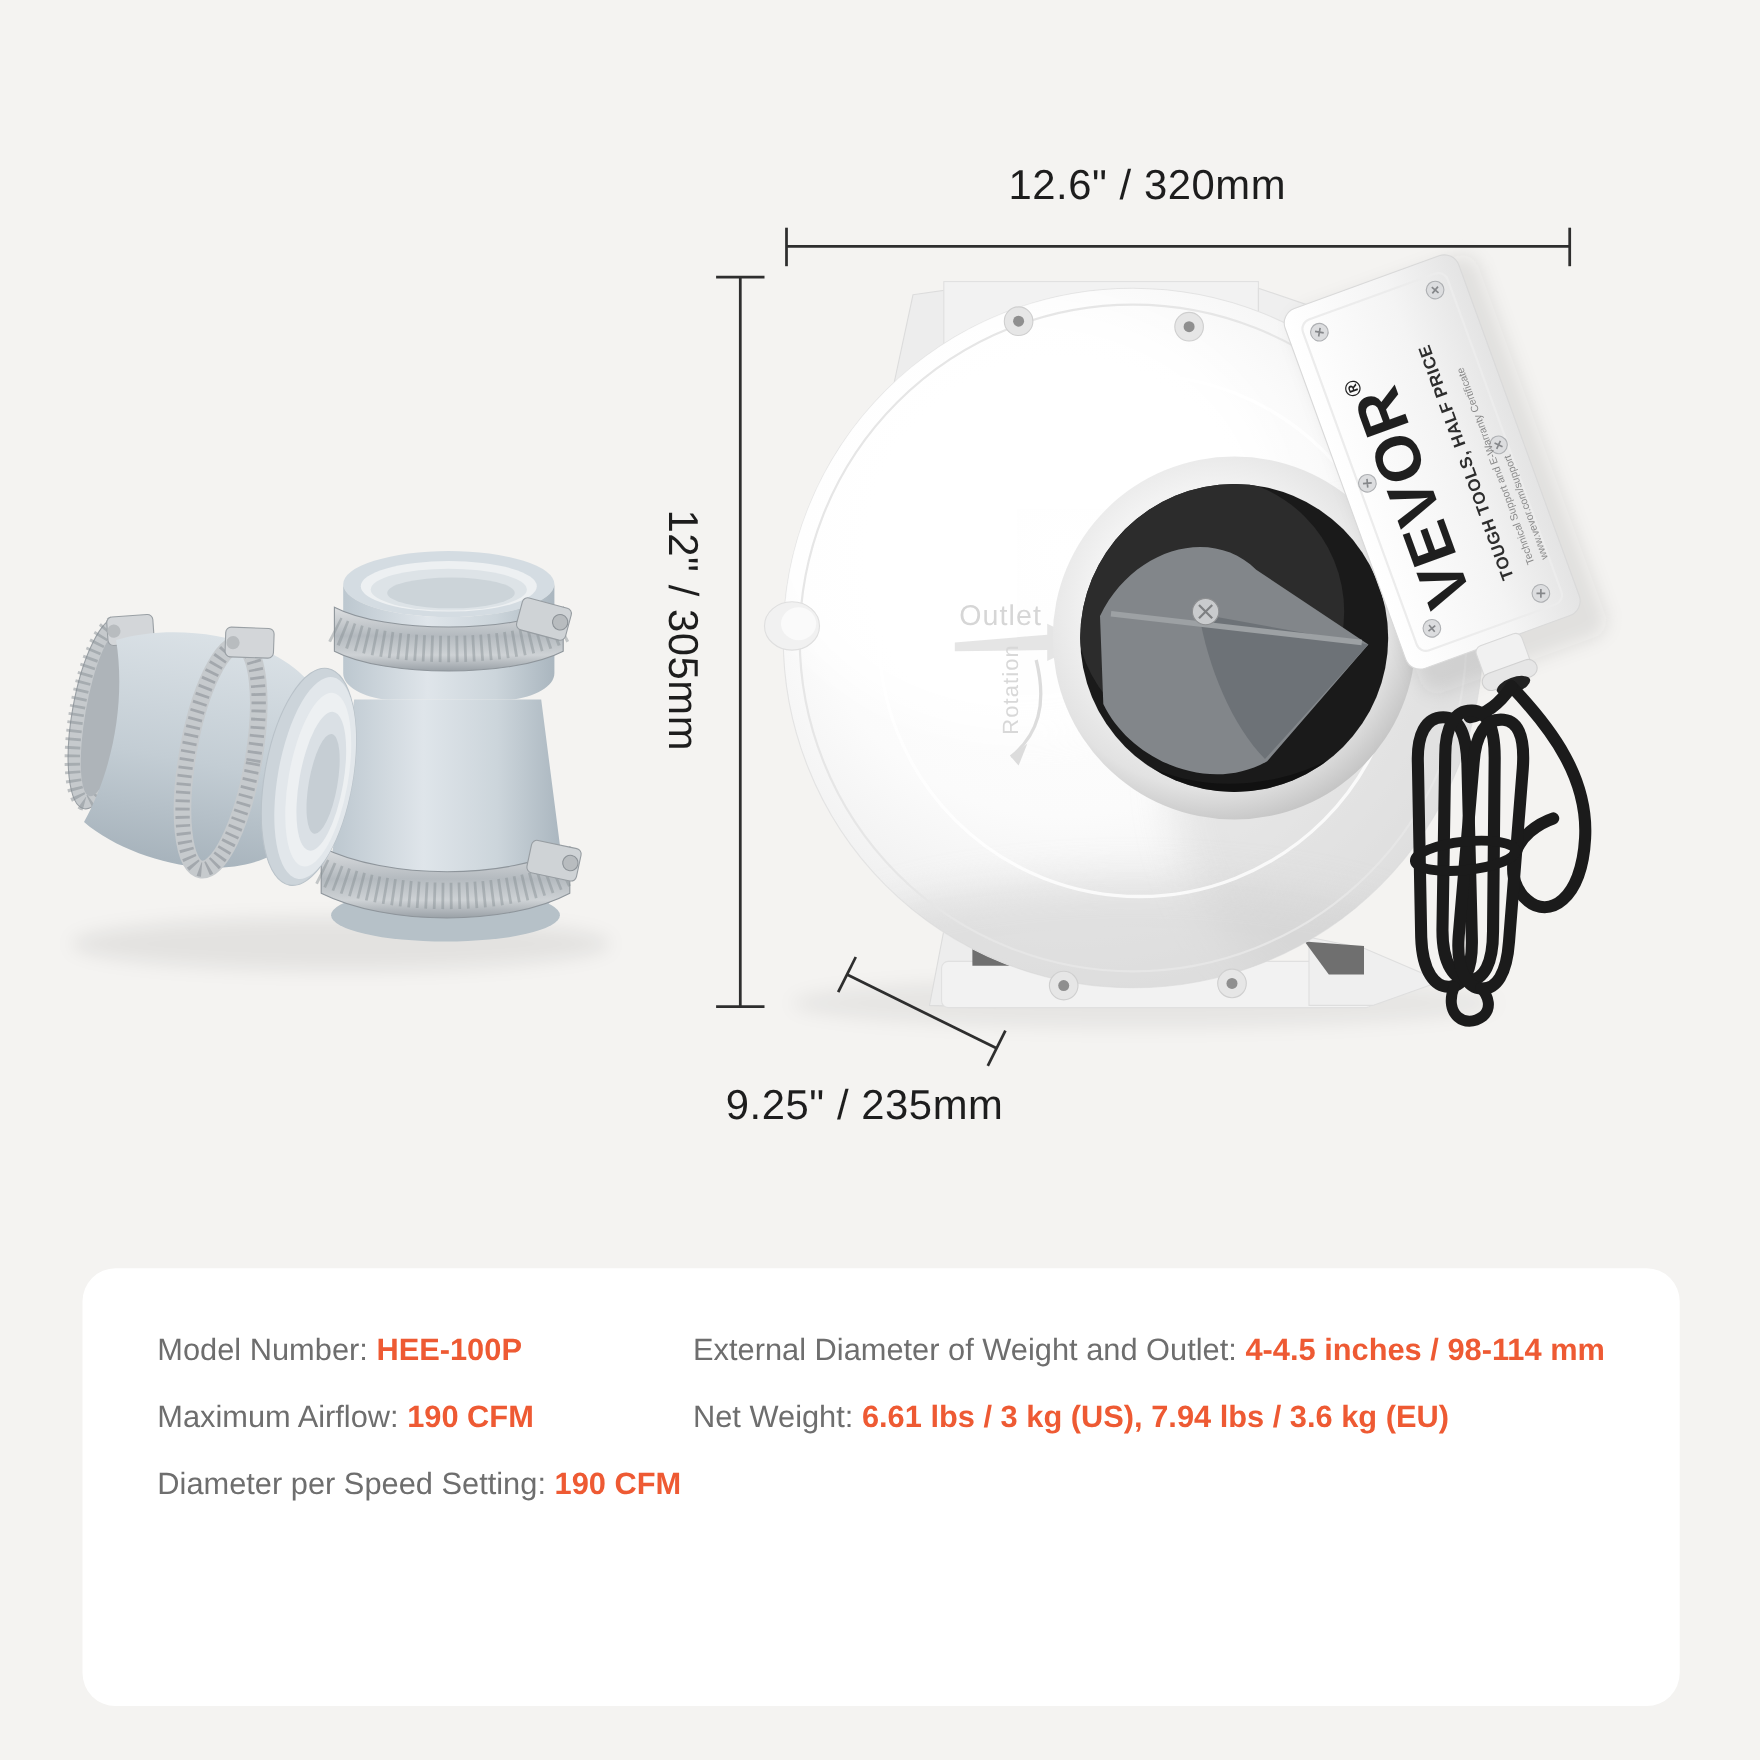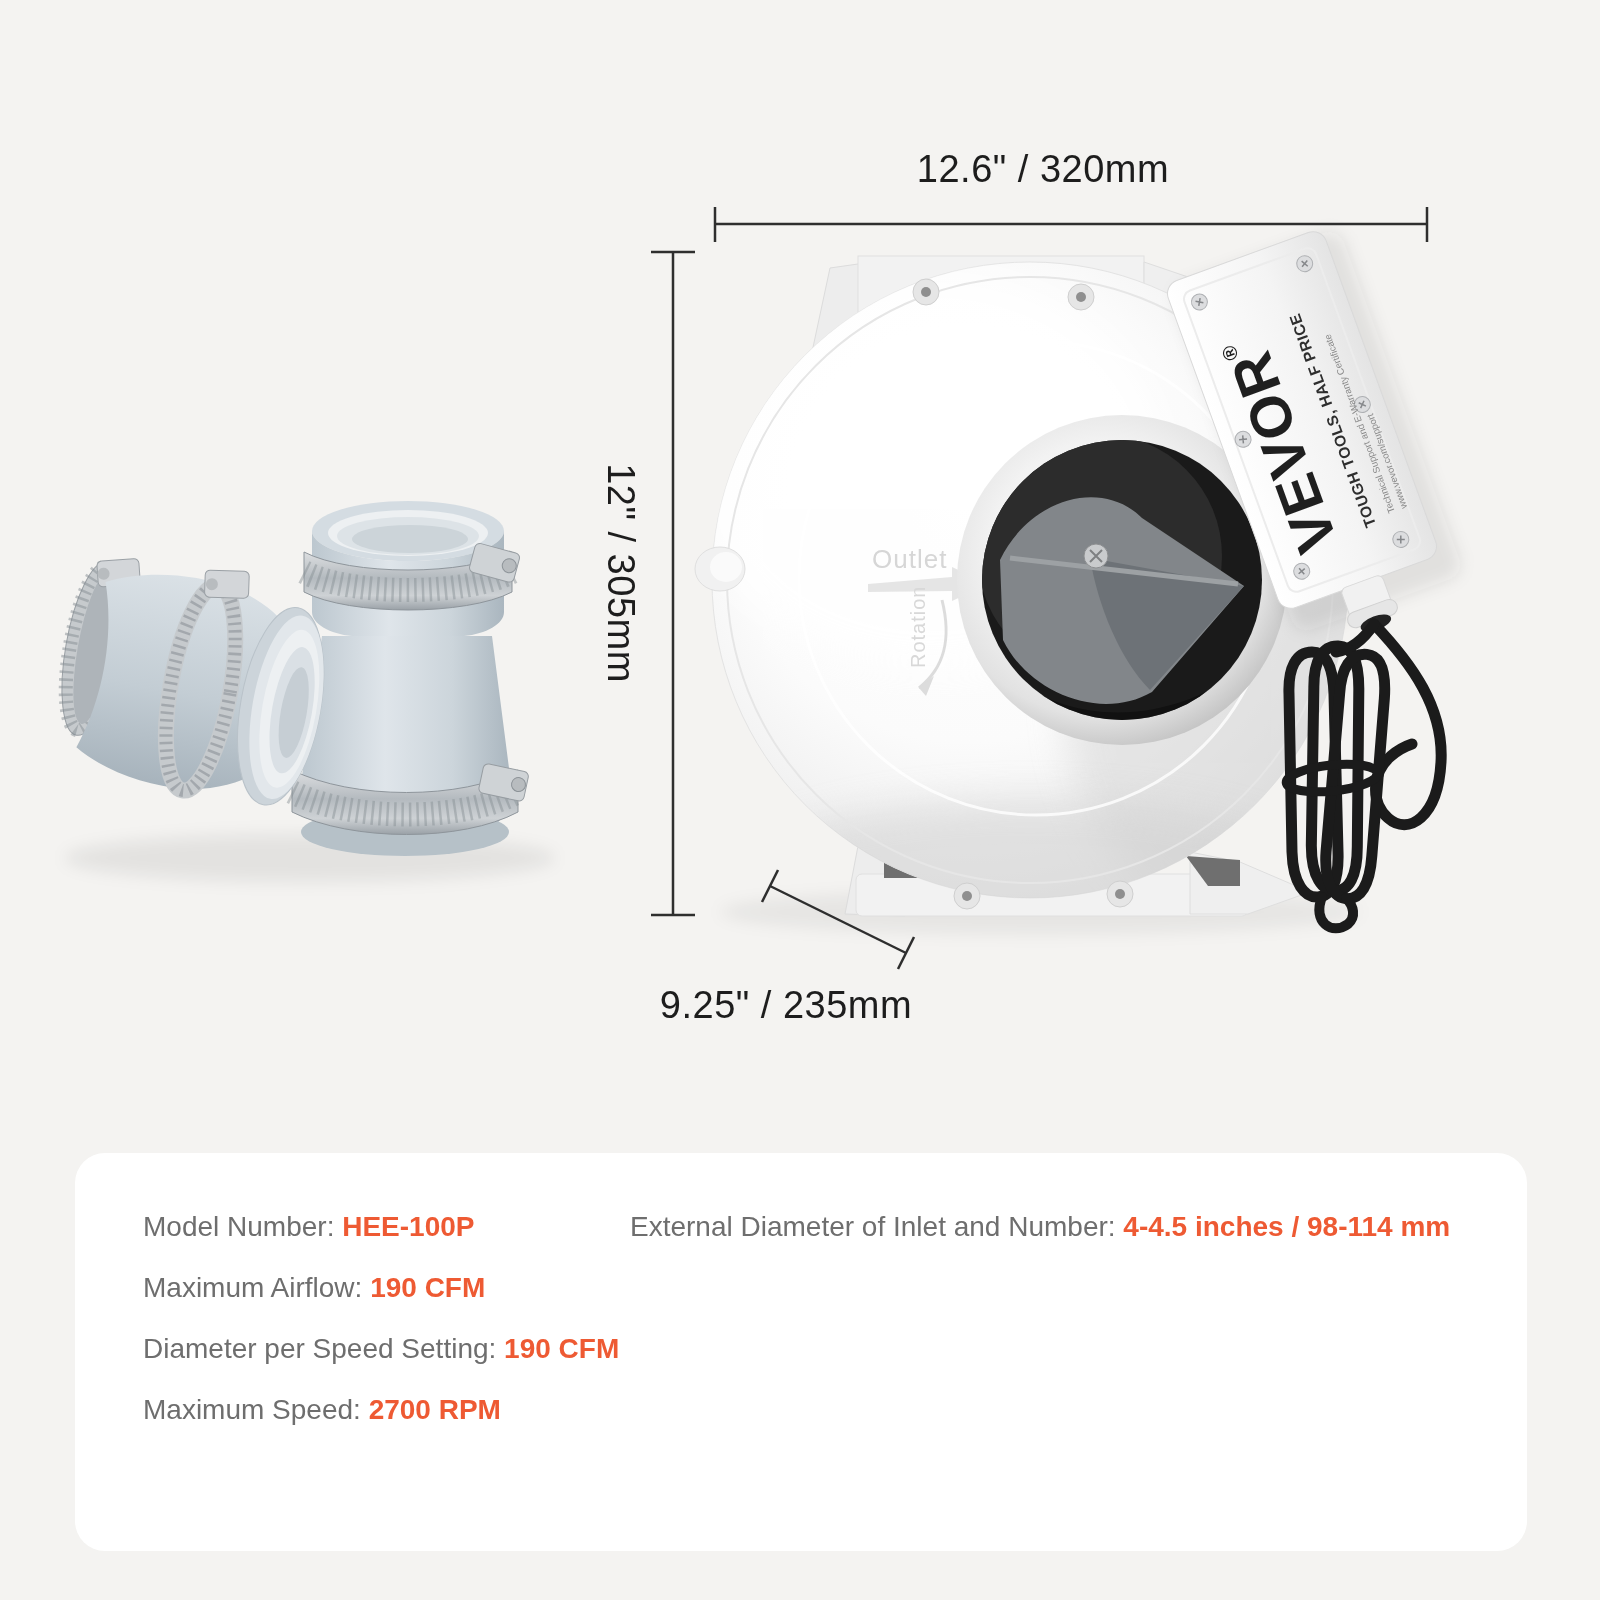--- a/index.html
+++ b/index.html
@@ -295,19 +295,19 @@
 
   <div class="dim dim-top">12.6" / 320mm</div>
   <div class="dim dim-left">12" / 305mm</div>
   <div class="dim dim-bottom">9.25" / 235mm</div>
 
   <section class="spec-card">
     <div class="spec-col left">
       <p class="spec-row"><span class="spec-label">Model Number: </span><span class="spec-value">HEE-100P</span></p>
       <p class="spec-row"><span class="spec-label">Maximum Airflow: </span><span class="spec-value">190 CFM</span></p>
       <p class="spec-row"><span class="spec-label">Diameter per Speed Setting: </span><span class="spec-value">190 CFM</span></p>
-      <p class="spec-row"><span class="spec-label">Maximum Speed: </span><span class="spec-value">2700 RPM</span></p>
     </div>
     <div class="spec-col right">
-      <p class="spec-row"><span class="spec-label">External Diameter of Inlet and Number: </span><span class="spec-value">4-4.5 inches / 98-114 mm</span></p>
+      <p class="spec-row"><span class="spec-label">External Diameter of Weight and Outlet: </span><span class="spec-value">4-4.5 inches / 98-114 mm</span></p>
+      <p class="spec-row"><span class="spec-label">Net Weight: </span><span class="spec-value">6.61 lbs / 3 kg (US), 7.94 lbs / 3.6 kg (EU)</span></p>
     </div>
   </section>
 </div>
 
 </body></html>

